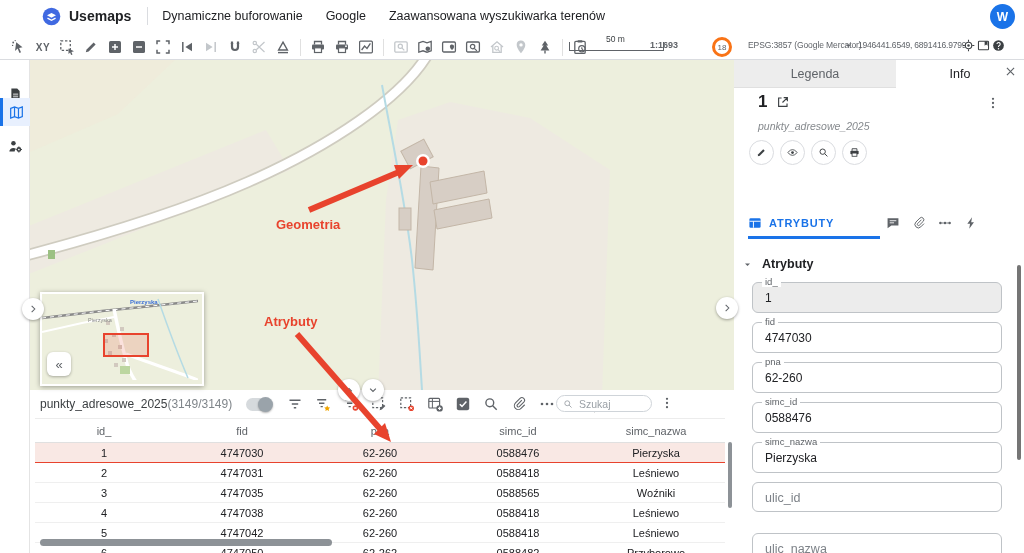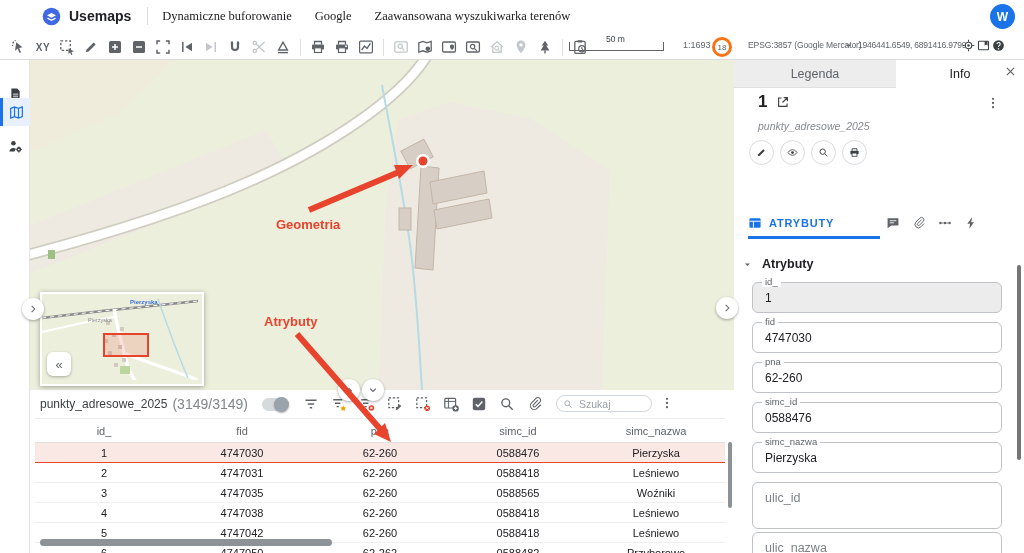--- a/index.html
+++ b/index.html
@@ -6,34 +6,34 @@
   #app{position:relative;width:1024px;height:553px;overflow:hidden;
        font-family:"Liberation Sans","DejaVu Sans",sans-serif;background:#fff;}
   .icon{display:inline-flex;align-items:center;justify-content:center;width:16px;height:16px;color:#5f6368;flex:0 0 auto;}
   .icon svg{width:100%;height:100%;}
   .icon.disabled{color:#c3c7cb;}
   
   #header{position:absolute;left:0;top:0;width:1024px;height:32px;background:#fff;display:flex;align-items:center;padding-left:28px;}
   #logo{width:19px;height:19px;margin-left:14px;}
   #brand{font-size:14px;font-weight:bold;color:#202124;margin-left:8px;}
   .hdr-div{width:1px;height:18px;background:#dadce0;margin:0 14px 0 16px;}
-  #header-menu{display:flex;gap:23px;font-family:Liberation Serif, serif;}
+  #header-menu{display:flex;gap:23px;}
   .menu-item{font-size:12.5px;color:#202124;cursor:pointer;white-space:nowrap;}
   #avatar{position:absolute;left:990px;top:4px;width:25px;height:25px;border-radius:50%;background:#1a73e8;color:#fff;
           font-size:12px;font-weight:bold;display:flex;align-items:center;justify-content:center;}
   
   #toolbar{position:absolute;left:0;top:32px;width:1024px;height:28px;background:#fff;border-bottom:1px solid #dadce0;
            display:flex;align-items:flex-end;padding-left:8px;box-sizing:border-box;}
   .tb-btn{width:22px;height:24px;display:flex;align-items:center;justify-content:center;cursor:pointer;margin-right:2px;}
   .tb-xy{font-size:10px;font-weight:bold;color:#5f6368;letter-spacing:.5px;}
   .tb-sep{width:1px;height:17px;background:#e0e0e0;margin:0 6px 0 4px;}
   #scalebar{position:absolute;left:569px;top:42px;width:93px;height:8px;border-left:1.5px solid #5f6368;
             border-right:1.5px solid #5f6368;border-bottom:1.5px solid #5f6368;}
   #scalebar-label{position:absolute;left:569px;top:34px;width:93px;text-align:center;font-size:8.5px;color:#3c4043;}
-  #scale-ratio{position:absolute;left:683px;top:40px;font-size:9px;color:#5f6368;}
+  #scale-ratio{position:absolute;left:650px;top:40px;font-size:9px;color:#5f6368;font-weight:bold;}
   #zoom-badge{position:absolute;left:712px;top:37px;width:14px;height:14px;border:3px solid #f97316;border-radius:50%;
               font-size:8px;color:#5f6368;display:flex;align-items:center;justify-content:center;}
   #epsg{position:absolute;left:748px;top:40px;font-size:8.5px;color:#5f6368;letter-spacing:-.1px;cursor:pointer;}
   #epsg-caret{position:absolute;left:843px;top:40px;width:11px;height:11px;color:#5f6368;}
   #coords{position:absolute;left:858px;top:40px;font-size:8.5px;color:#5f6368;letter-spacing:-.2px;}
   .status-ic{position:absolute;top:39px;width:13px;height:13px;color:#3c4043;cursor:pointer;}
   
   #sidebar{position:absolute;left:0;top:60px;width:30px;height:493px;background:#fff;border-right:1px solid #e4e4e4;box-sizing:border-box;}
   .sb-item{position:absolute;left:0;width:30px;height:28px;display:flex;align-items:center;justify-content:center;cursor:pointer;}
   .sb-item.active{background:#e8f0fe;border-left:3px solid #1a73e8;box-sizing:border-box;}
@@ -46,21 +46,21 @@
   .round-btn .icon{width:12px;height:12px;}
   #inset{position:absolute;left:40px;top:292px;width:160px;height:90px;border:2px solid #fff;
          box-shadow:0 1px 5px rgba(0,0,0,.35);z-index:10;background:#edefdd;}
   #inset-collapse{position:absolute;left:47px;top:352px;width:24px;height:24px;background:#fff;border-radius:6px;
                   box-shadow:0 1px 3px rgba(0,0,0,.3);display:flex;align-items:center;justify-content:center;
                   font-size:13px;color:#5f6368;z-index:12;cursor:pointer;}
   
   #table-panel{position:absolute;left:30px;top:390px;width:704px;height:163px;background:#fff;overflow:hidden;}
   #tt-bar{position:absolute;left:0;top:0;width:704px;height:28px;display:flex;align-items:center;}
   #tt-title{font-size:12px;color:#3c4043;margin-left:10px;white-space:nowrap;}
-  #tt-count{font-size:14px;color:#80868b;margin-left:5px;}
+  #tt-count{font-size:12px;color:#80868b;}
   #tt-switch{width:26px;height:13px;border-radius:7px;background:#d6dadd;position:relative;margin-left:14px;cursor:pointer;}
   #tt-switch .knob{position:absolute;right:-1px;top:-1px;width:15px;height:15px;border-radius:50%;background:#9aa3aa;box-shadow:0 1px 2px rgba(0,0,0,.3);}
   #tt-icons{display:flex;align-items:center;margin-left:10px;}
   #tt-icons .tb-btn{width:26px;}
   #tt-search{position:absolute;left:526px;top:5px;width:96px;height:17px;border:1px solid #cfd4d9;border-radius:9px;
              display:flex;align-items:center;padding-left:6px;box-sizing:border-box;background:#fff;}
   #tt-search .icon{width:10px;height:10px;color:#9aa0a6;}
   #tt-search input{border:none;outline:none;font-size:10.5px;width:68px;margin-left:4px;color:#3c4043;
                    font-family:"Liberation Sans","DejaVu Sans",sans-serif;background:transparent;}
   #tt-search input::placeholder{color:#9aa0a6;}
@@ -97,21 +97,21 @@
   .subtab-ic{width:26px;display:flex;justify-content:center;cursor:pointer;}
   .subtab-ic .icon{width:14px;height:14px;}
   #section-hdr{position:absolute;left:8px;top:197px;display:flex;align-items:center;gap:9px;cursor:pointer;}
   #section-hdr .icon{width:11px;height:11px;color:#5f6368;}
   #section-title{font-size:12.5px;font-weight:bold;color:#202124;}
   #fields{position:absolute;left:18px;top:222px;width:250px;}
   .field{position:relative;border:1px solid #bfc3c7;border-radius:6px;height:31px;margin-bottom:9px;background:#fff;box-sizing:border-box;cursor:text;}
   .field .flabel{position:absolute;top:-6px;left:9px;font-size:9.5px;color:#5f6368;background:#fff;padding:0 3px;line-height:1.1;}
   .field .fval{font-size:12px;color:#202124;padding:8px 0 0 12px;}
   .field.disabled{background:#ececec;}
-  .field.empty{height:47px;margin-bottom:3px;}
+  .field.empty{height:30px;margin-bottom:21px;}
   .field.empty .fval{color:#7d8288;font-size:12.5px;padding-top:8px;}
   #ip-scroll{position:absolute;right:3px;top:205px;width:4px;height:195px;border-radius:2px;background:#757575;}
   
   #overlay{position:absolute;left:0;top:0;width:1024px;height:553px;pointer-events:none;z-index:50;}
   .ann-label{font-size:13px;font-weight:bold;}
 </style>
 </head>
 <body>
 
 <div id="app">

